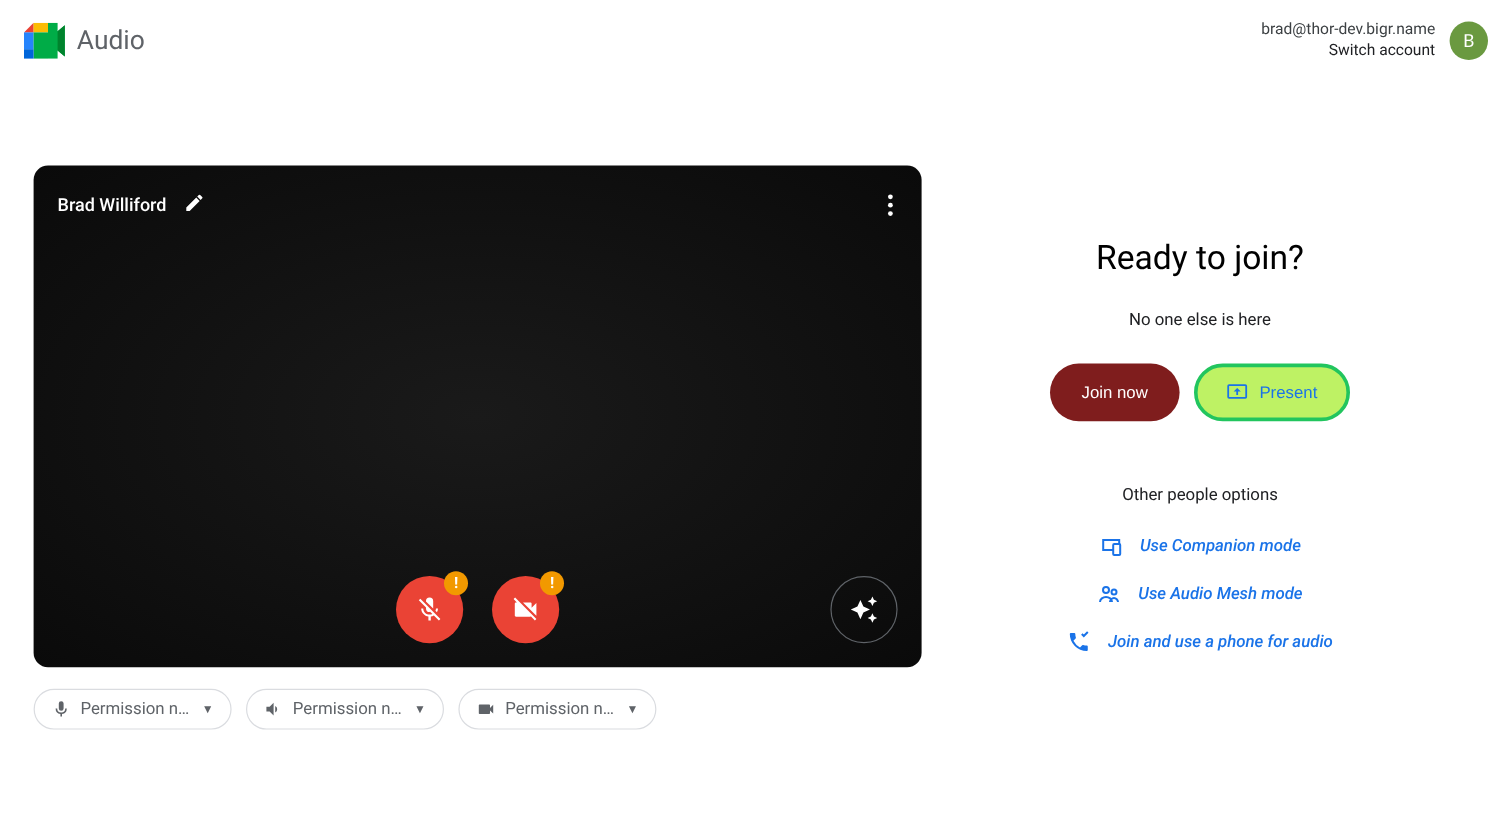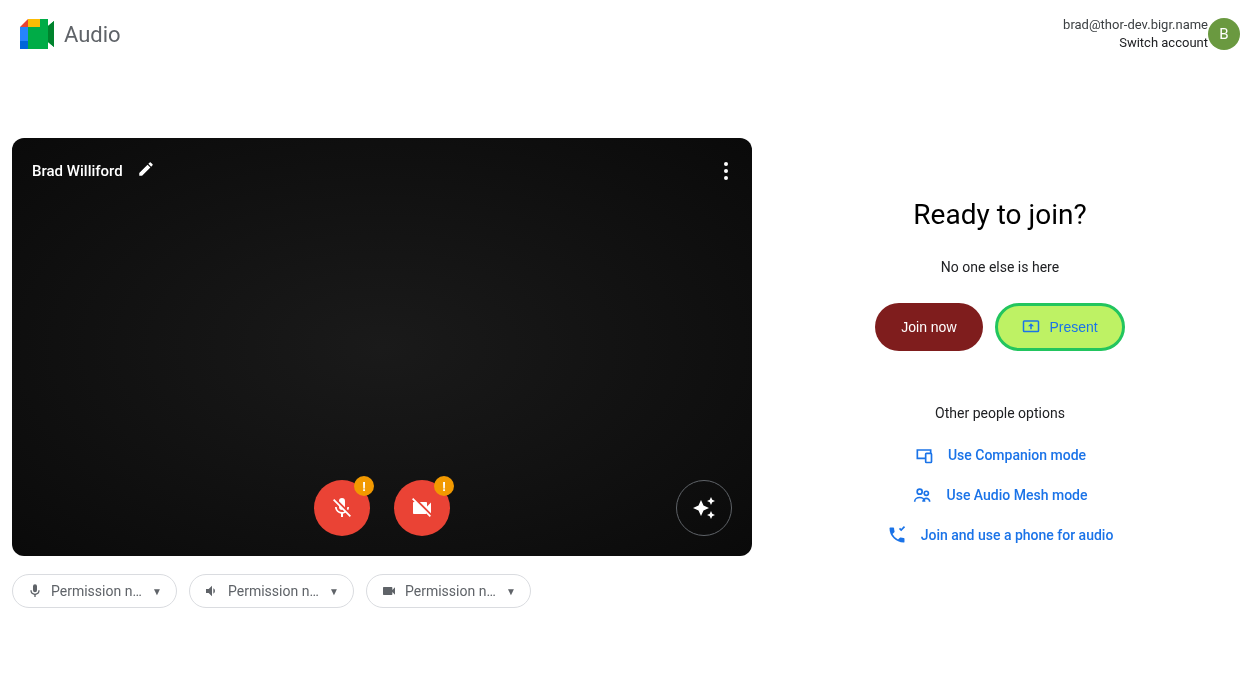--- a/index.html
+++ b/index.html
@@ -30,20 +30,21 @@
     position: relative;
   }
   .meet-wordmark {
     font-size: 22px;
     color: #5f6368;
     font-weight: 400;
   }
   .header-right {
     display: flex;
     align-items: center;
+    gap: 12px;
     justify-content: space-between;
   }
   .account-info {
     text-align: right;
     font-size: 13px;
     color: #3c4043;
     line-height: 1.4;
   }
   .account-info .switch {
     color: #202124;
@@ -57,21 +58,21 @@
     display: flex;
     align-items: center;
     justify-content: center;
     font-size: 15px;
     font-weight: 400;
   }
 
   
   .main {
     display: flex;
-    padding: 0 12px;
+    padding: 0 28px;
     margin-top: 70px;
   }
   .preview-col {
     flex: 0 0 740px;
   }
   .join-col {
     flex: 1;
     display: flex;
     flex-direction: column;
     align-items: center;
@@ -273,20 +274,21 @@
   }
   .option-row {
     display: flex;
     align-items: center;
     gap: 14px;
     color: #1a73e8;
     font-size: 14px;
     font-weight: 500;
     margin-bottom: 20px;
     cursor: pointer;
+    font-style: italic;
   }
   .option-row svg { fill: #1a73e8; }
 </style>
 </head>
 <body>
 
 <div class="header">
   <div class="header-left">
     <div class="meet-logo">
       <svg width="36" height="30" viewBox="0 0 36 30">

